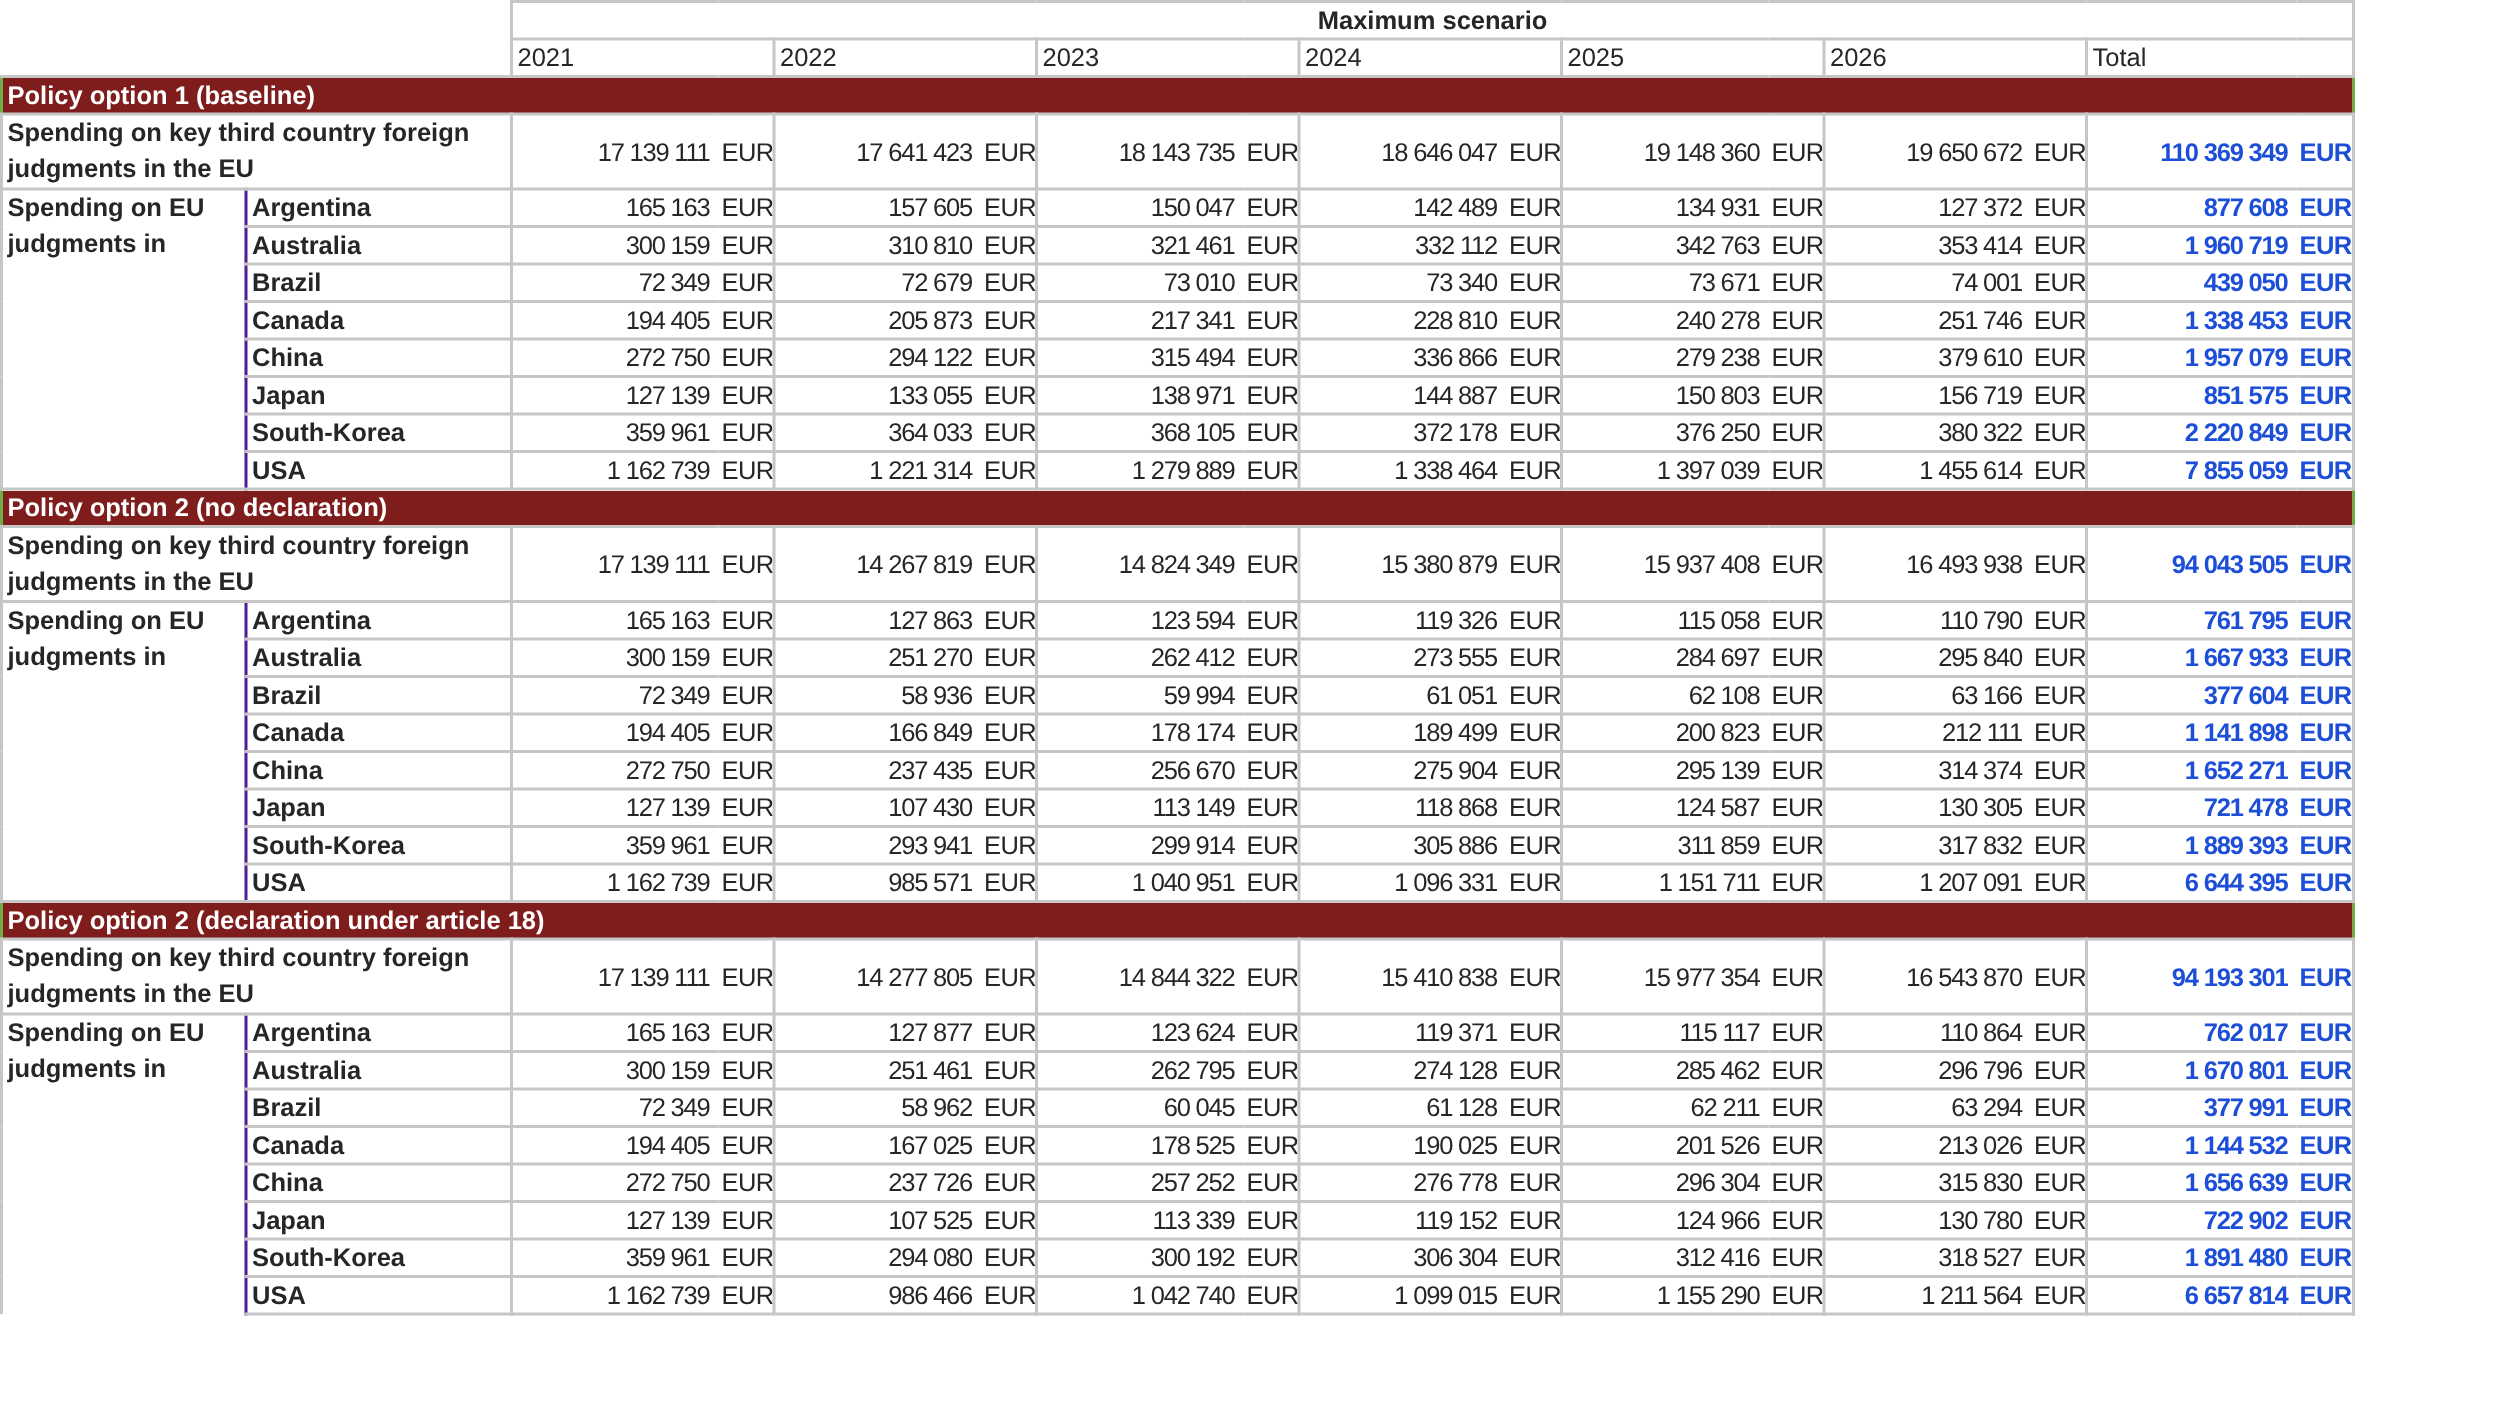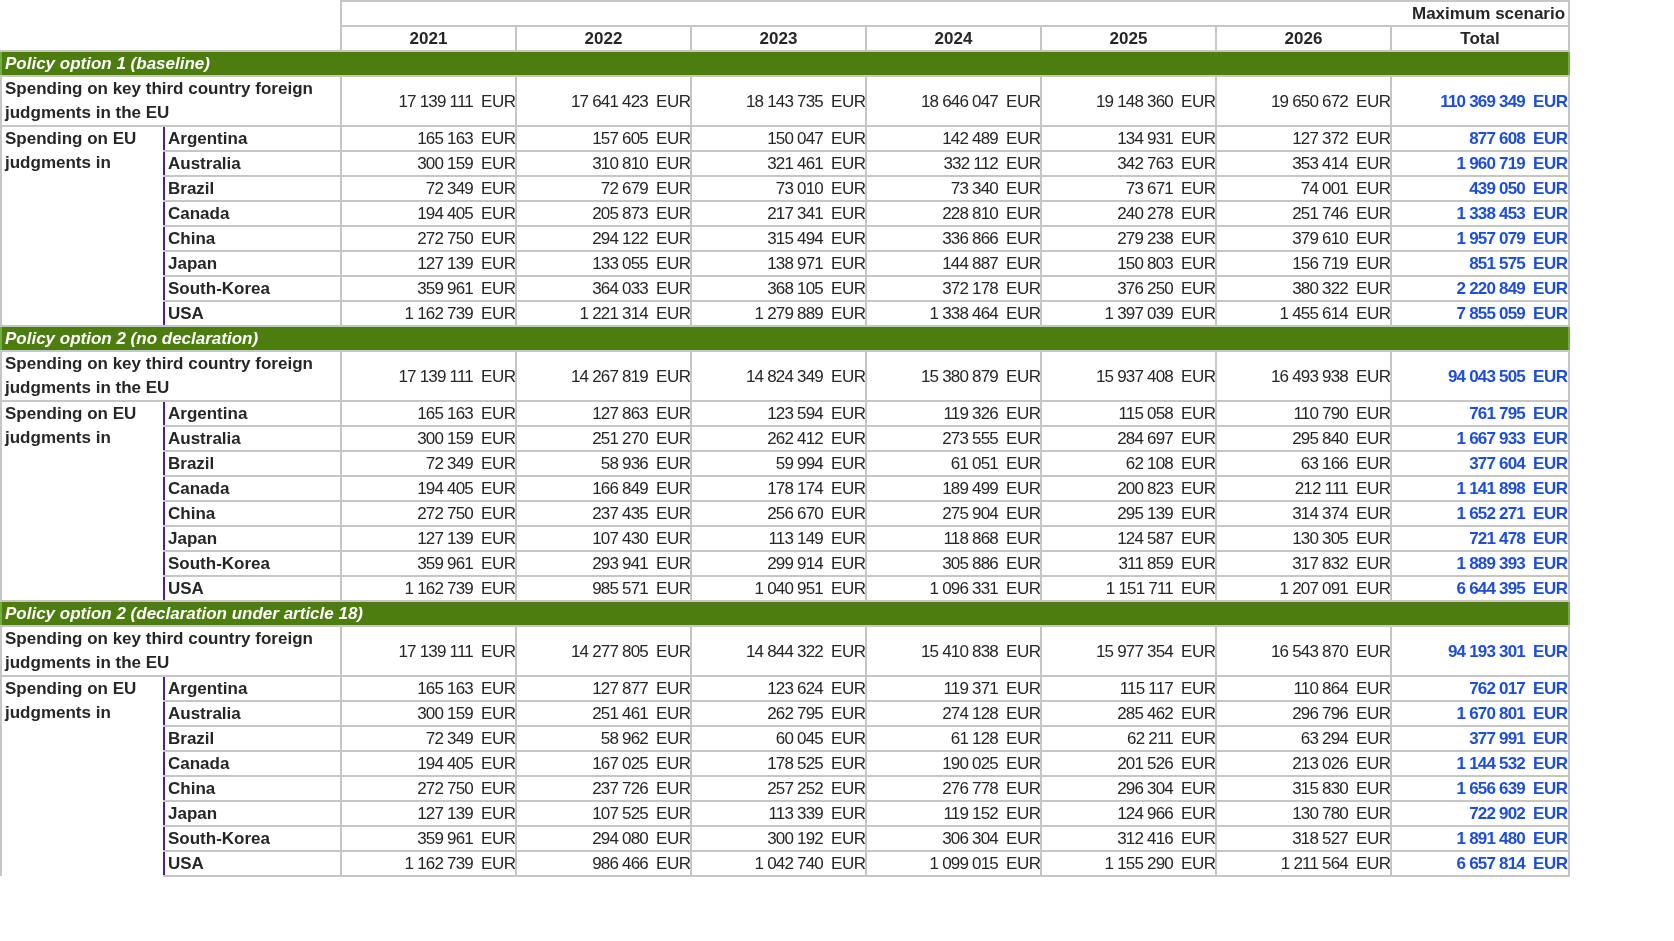--- a/index.html
+++ b/index.html
@@ -2,24 +2,24 @@
 <html><head>
 <meta charset="utf-8">
 <style>
   html, body { margin:0; padding:0; background:#ffffff; }
   body { width:1674px; height:941px; position:relative; overflow:hidden;
          font-family:"Liberation Sans Narrow","Liberation Sans", sans-serif; color:#262626; }
   table { border-collapse:collapse; position:absolute; left:0; top:0; table-layout:fixed; width:1568px; }
   td { border:2px solid #c6c6c6; padding:0 3px; font-size:17px; height:23px; line-height:23px;
        white-space:nowrap; overflow:hidden; }
   .blank { border:none; }
-  .scen { text-align:right; font-weight:bold; height:22px; }
-  .yr { text-align:center; font-weight:bold; }
-  .band td { background:#4d7c0f; color:#ffffff; font-weight:bold; font-size:17px; height:23px;
-             border-color:#70ad47; border-top:2px solid #c6c6c6; border-bottom:2px solid #c6c6c6;font-style:italic; }
+  .scen { text-align:center; font-weight:bold; height:22px; }
+  .yr { font-weight:normal; }
+  .band td { background:#7f1d1d; color:#ffffff; font-weight:bold; font-size:17px; height:23px;
+             border-color:#70ad47; border-top:2px solid #c6c6c6; border-bottom:2px solid #c6c6c6; }
   .lbl { font-weight:bold; white-space:normal; line-height:24px; vertical-align:top; }
   .key { height:46px; }
   .ctry { font-weight:bold; border-left:2px solid #4c1d95; }
   .num { text-align:right; padding-right:6px; border-right:none; letter-spacing:-0.8px; }
   .cur { text-align:left; padding-left:2px; border-left:none; letter-spacing:-0.4px; }
   .tot { font-weight:bold; color:#1d4ed8; }
   .grp { border-bottom:none; border-right:none; }
 </style>
 </head>
 <body>

